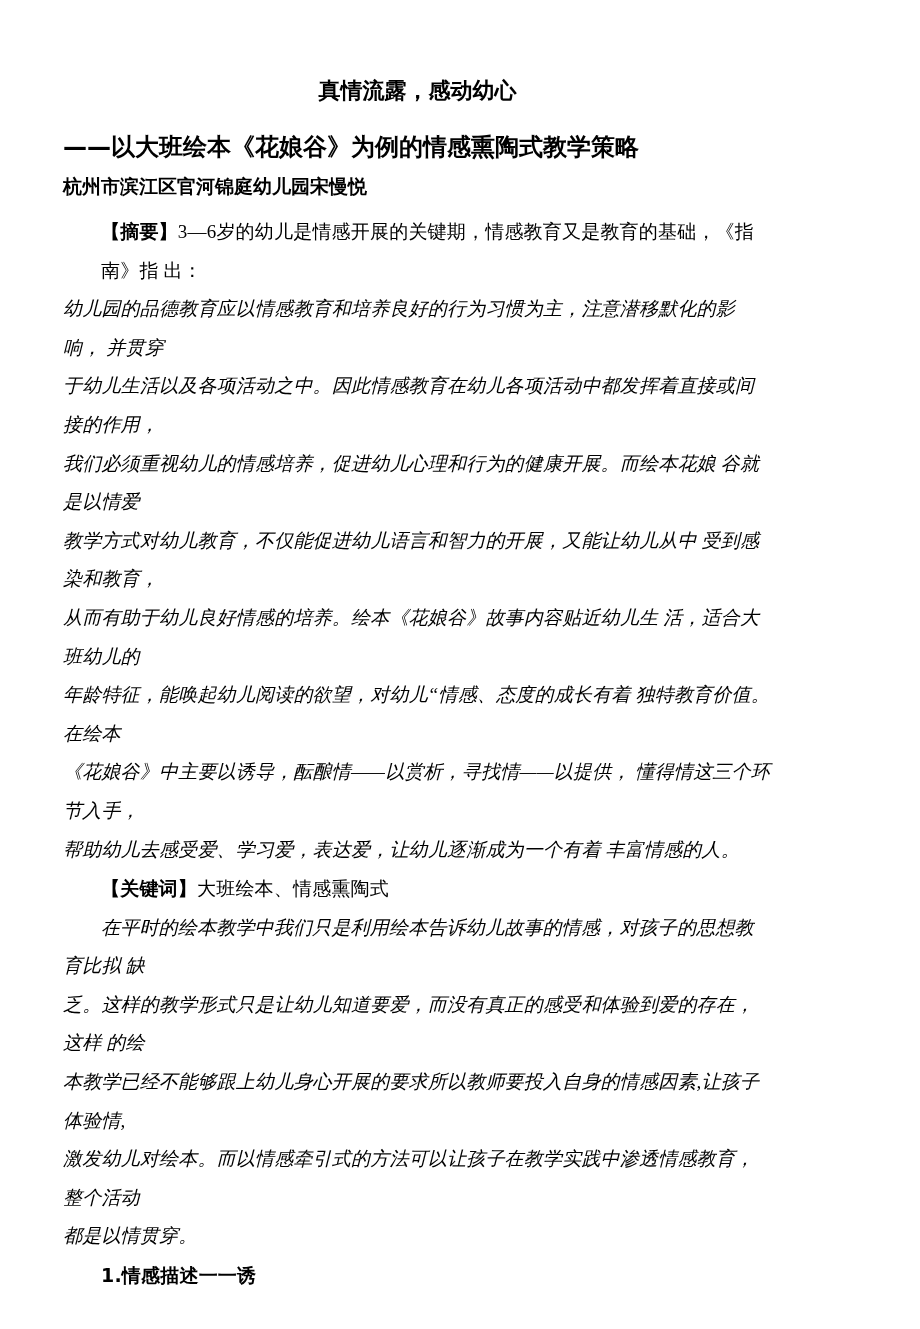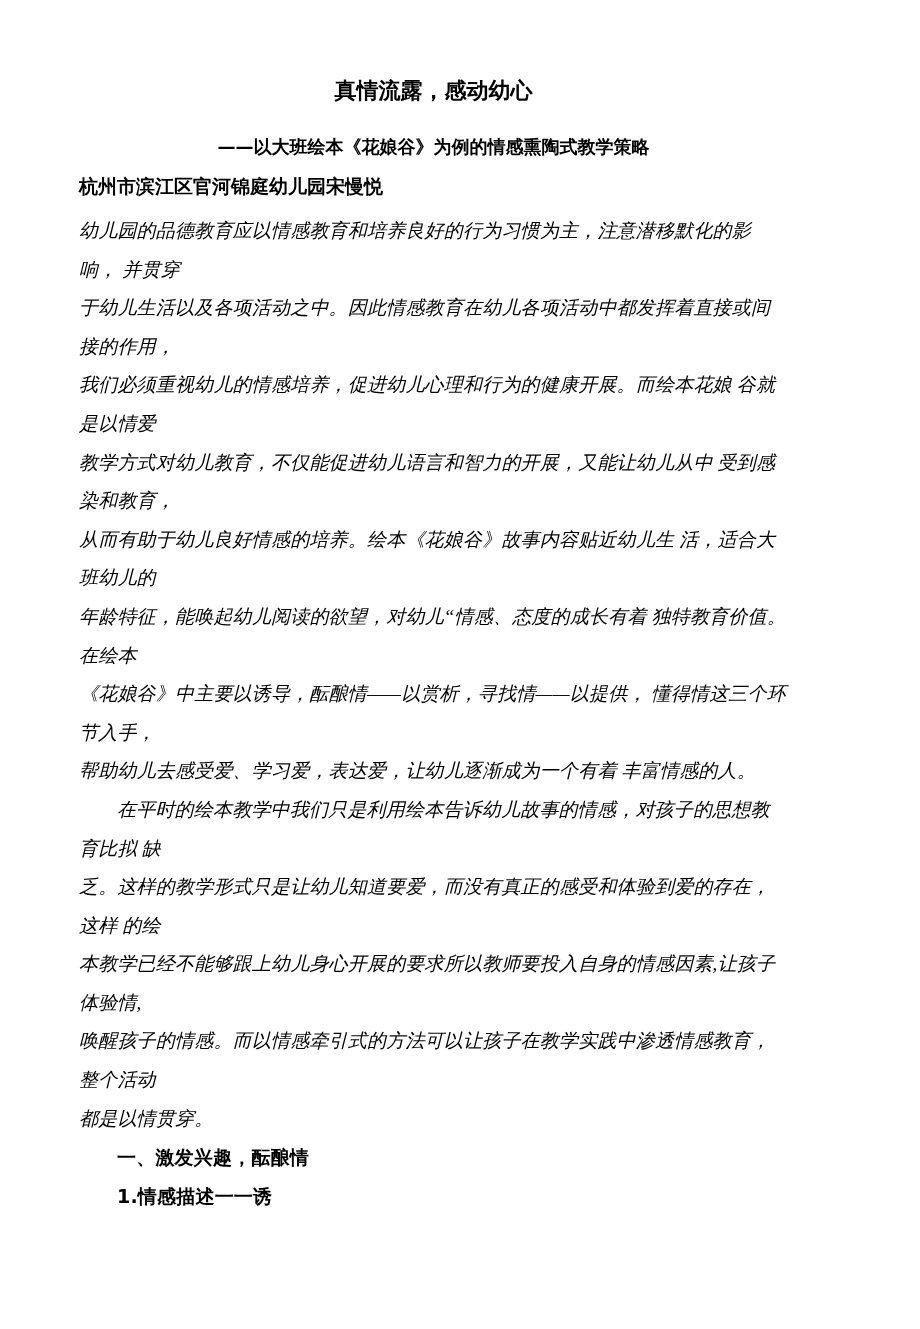--- a/index.html
+++ b/index.html
@@ -12,35 +12,33 @@
     height: 1329px;
     overflow: hidden;
     color: #000000;
     font-family: "Liberation Serif", "DejaVu Serif", serif;
   }
   .page {
     box-sizing: border-box;
     width: 832px;
     height: 1329px;
     padding: 76px 60px 16px 63px;
-    margin-left: 16px;
   }
   .doc-title {
     text-align: center;
     font-family: "DejaVu Sans", "Liberation Sans", sans-serif;
     font-weight: bold;
     font-size: 22px;
     line-height: 30px;
     margin: 0 0 24px 0;
   }
   .doc-subtitle {
-    text-align: center;
     font-family: "DejaVu Sans", "Liberation Sans", sans-serif;
     font-weight: bold;
-    font-size: 18px;
+    font-size: 24px;
     line-height: 34px;
     margin: 0 0 8px 0;
   }
   .doc-author {
     text-align: left;
     font-family: "DejaVu Sans", "Liberation Sans", sans-serif;
     font-weight: bold;
     font-size: 19px;
     line-height: 28px;
     margin: 0 0 12px 0;
@@ -82,39 +80,42 @@
 
   <h1 class="doc-title">真情流露，感动幼心</h1>
 
   <h2 class="doc-subtitle">——以大班绘本《花娘谷》为例的情感熏陶式教学策略</h2>
 
   <div class="doc-author">杭州市滨江区官河锦庭幼儿园宋慢悦</div>
 
   <div class="body-text">
 
     <div class="para">
+      <span class="first-line"><span class="inline-label">【摘要】</span><span>3—6岁的幼儿是情感开展的关键期，情感教育又是教育的基础，《指南》指 出：</span></span>
       <div class="lines">幼儿园的品德教育应以情感教育和培养良好的行为习惯为主，注意潜移默化的影响，   并贯穿
 于幼儿生活以及各项活动之中。因此情感教育在幼儿各项活动中都发挥着直接或间 接的作用，
 我们必须重视幼儿的情感培养，促进幼儿心理和行为的健康开展。而绘本花娘  谷就是以情爱
 教学方式对幼儿教育，不仅能促进幼儿语言和智力的开展，又能让幼儿从中  受到感染和教育，
 从而有助于幼儿良好情感的培养。绘本《花娘谷》故事内容贴近幼儿生  活，适合大班幼儿的
 年龄特征，能唤起幼儿阅读的欲望，对幼儿“情感、态度的成长有着  独特教育价值。在绘本
 《花娘谷》中主要以诱导，酝酿情——以赏析，寻找情——以提供，   懂得情这三个环节入手，
 帮助幼儿去感受爱、学习爱，表达爱，让幼儿逐渐成为一个有着  丰富情感的人。</div>
     </div>
 
+    <div class="para">
+      <span class="first-line"><span class="inline-label">【关键词】</span><span>大班绘本、情感熏陶式</span></span>
+    </div>
 
     <div class="para">
       <div class="lines first-indent">在平时的绘本教学中我们只是利用绘本告诉幼儿故事的情感，对孩子的思想教育比拟  缺
 乏。这样的教学形式只是让幼儿知道要爱，而没有真正的感受和体验到爱的存在，这样  的绘
 本教学已经不能够跟上幼儿身心开展的要求所以教师要投入自身的情感因素,让孩子    体验情,
-唤醒孩子的情感。而以情感牵引式的方法可以让孩子在教学实践中渗透情感教育，   整个活动
+激发幼儿对绘本。而以情感牵引式的方法可以让孩子在教学实践中渗透情感教育，   整个活动
 都是以情贯穿。</div>
     </div>
 
-    <div class="section-heading">一、激发兴趣，酝酿情</div>
 
 
     <div class="section-heading">1.情感描述一一诱</div>
 
 
   </div>
 </div>
 
 </body></html>

